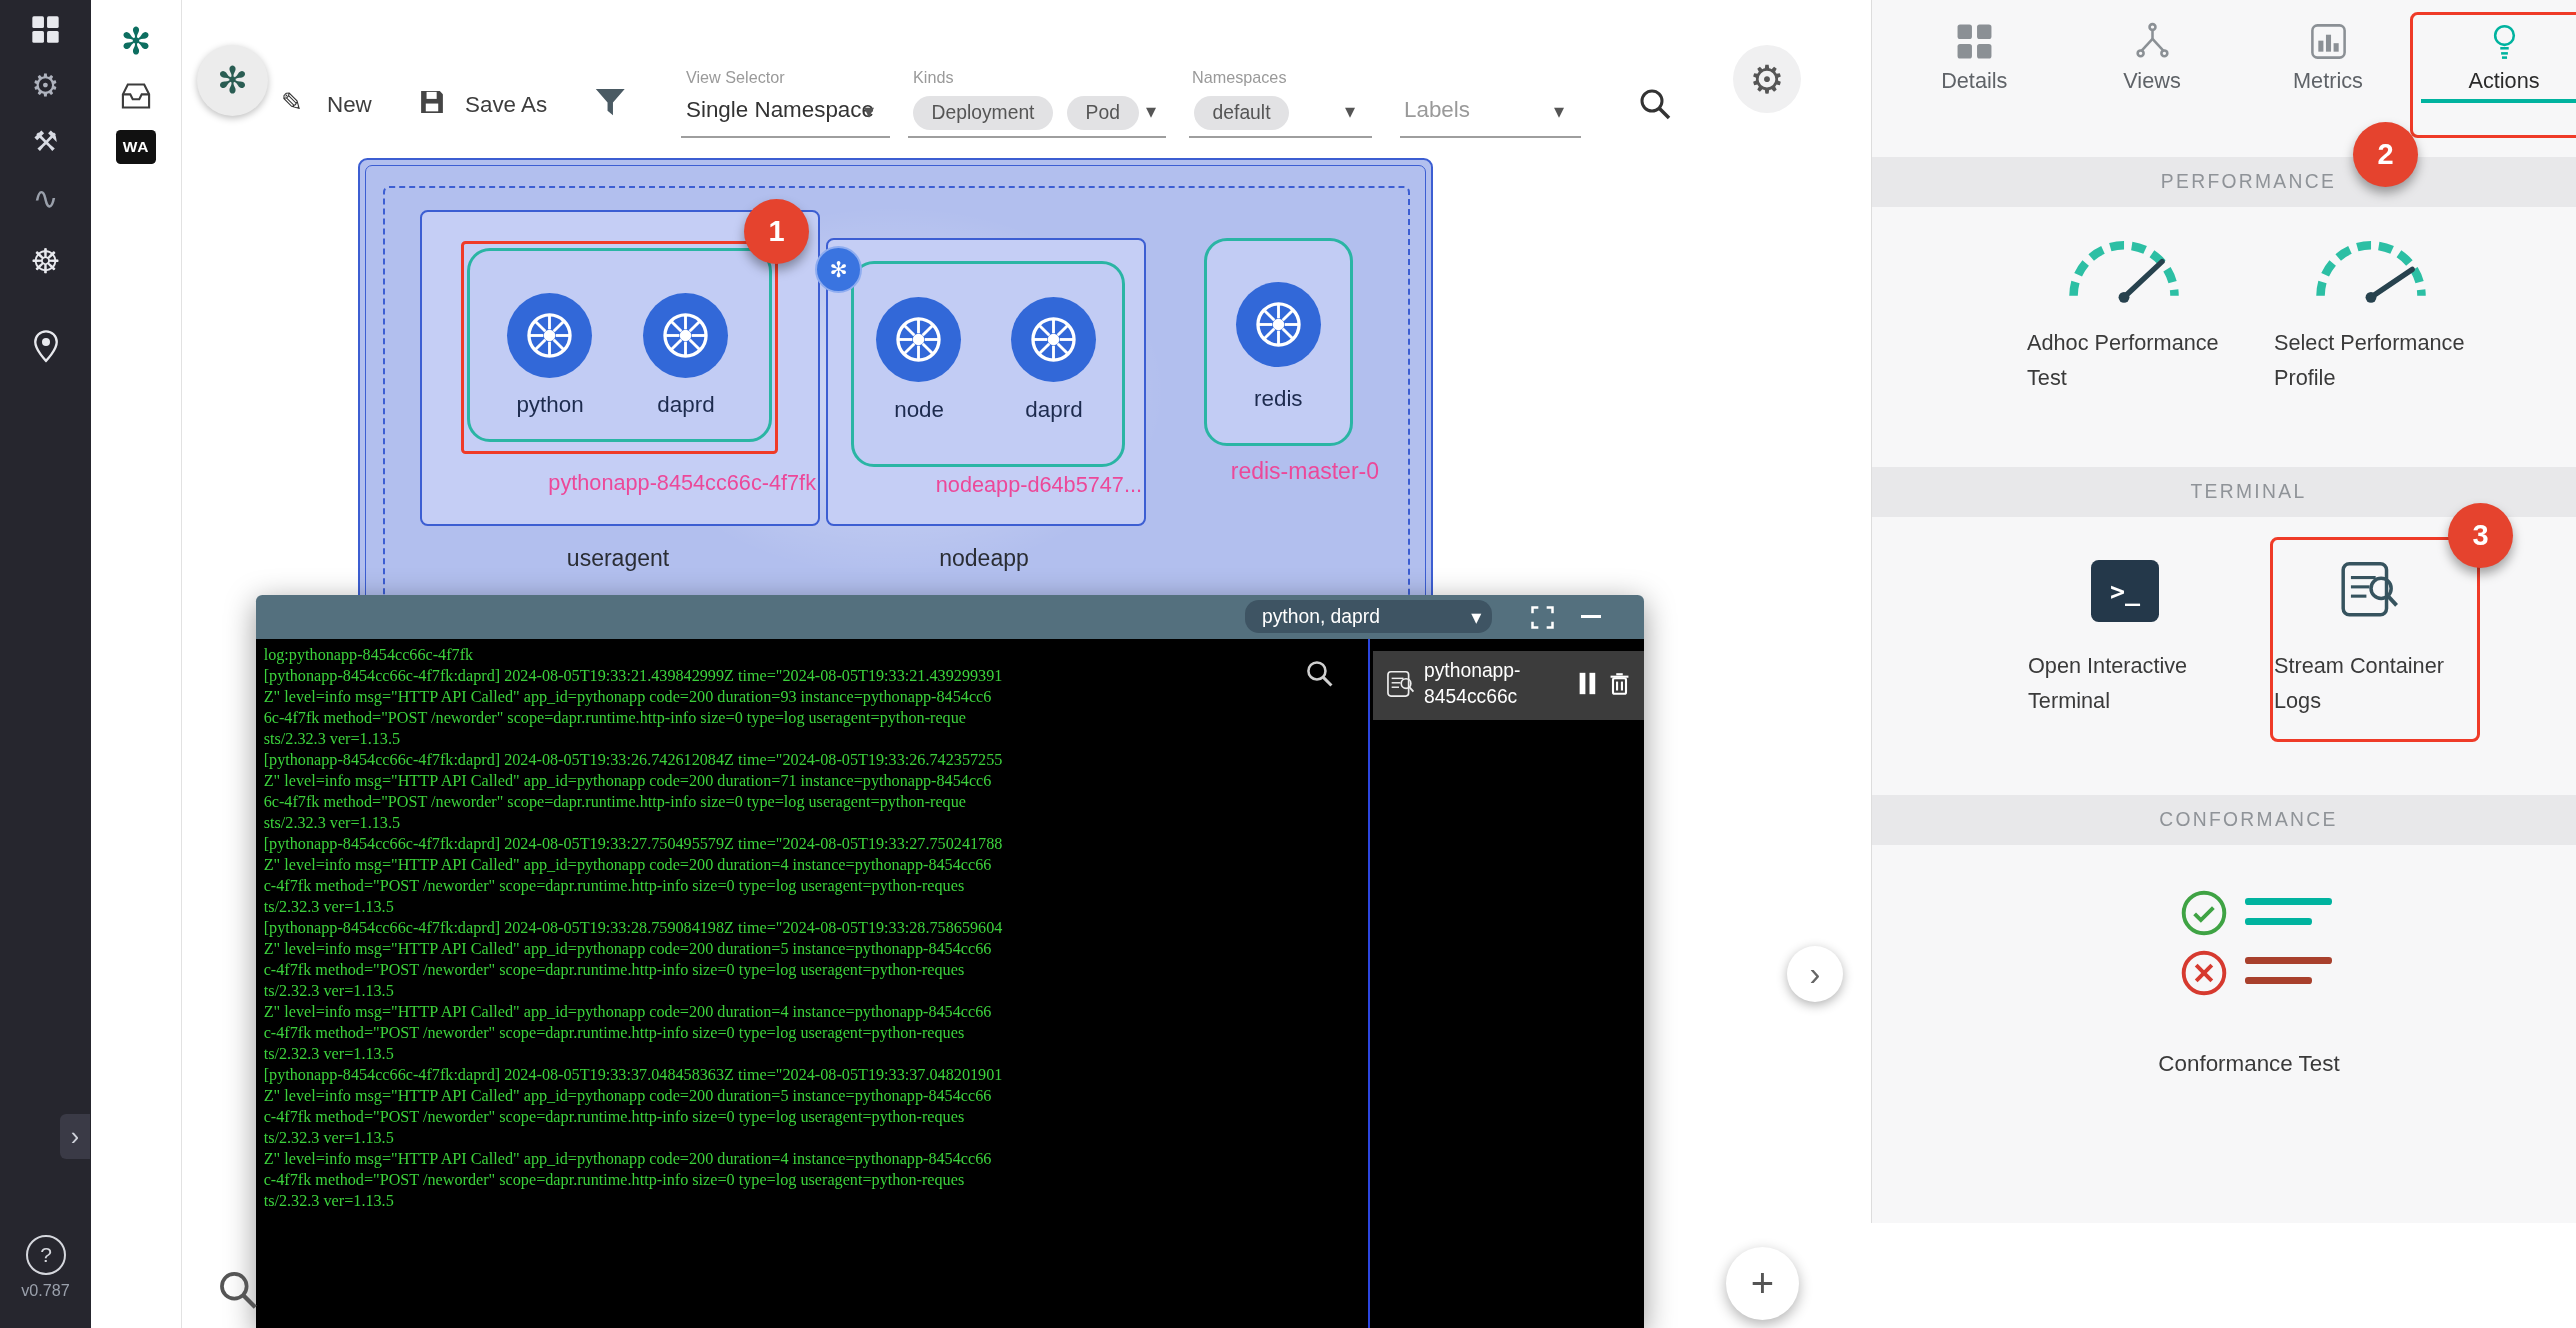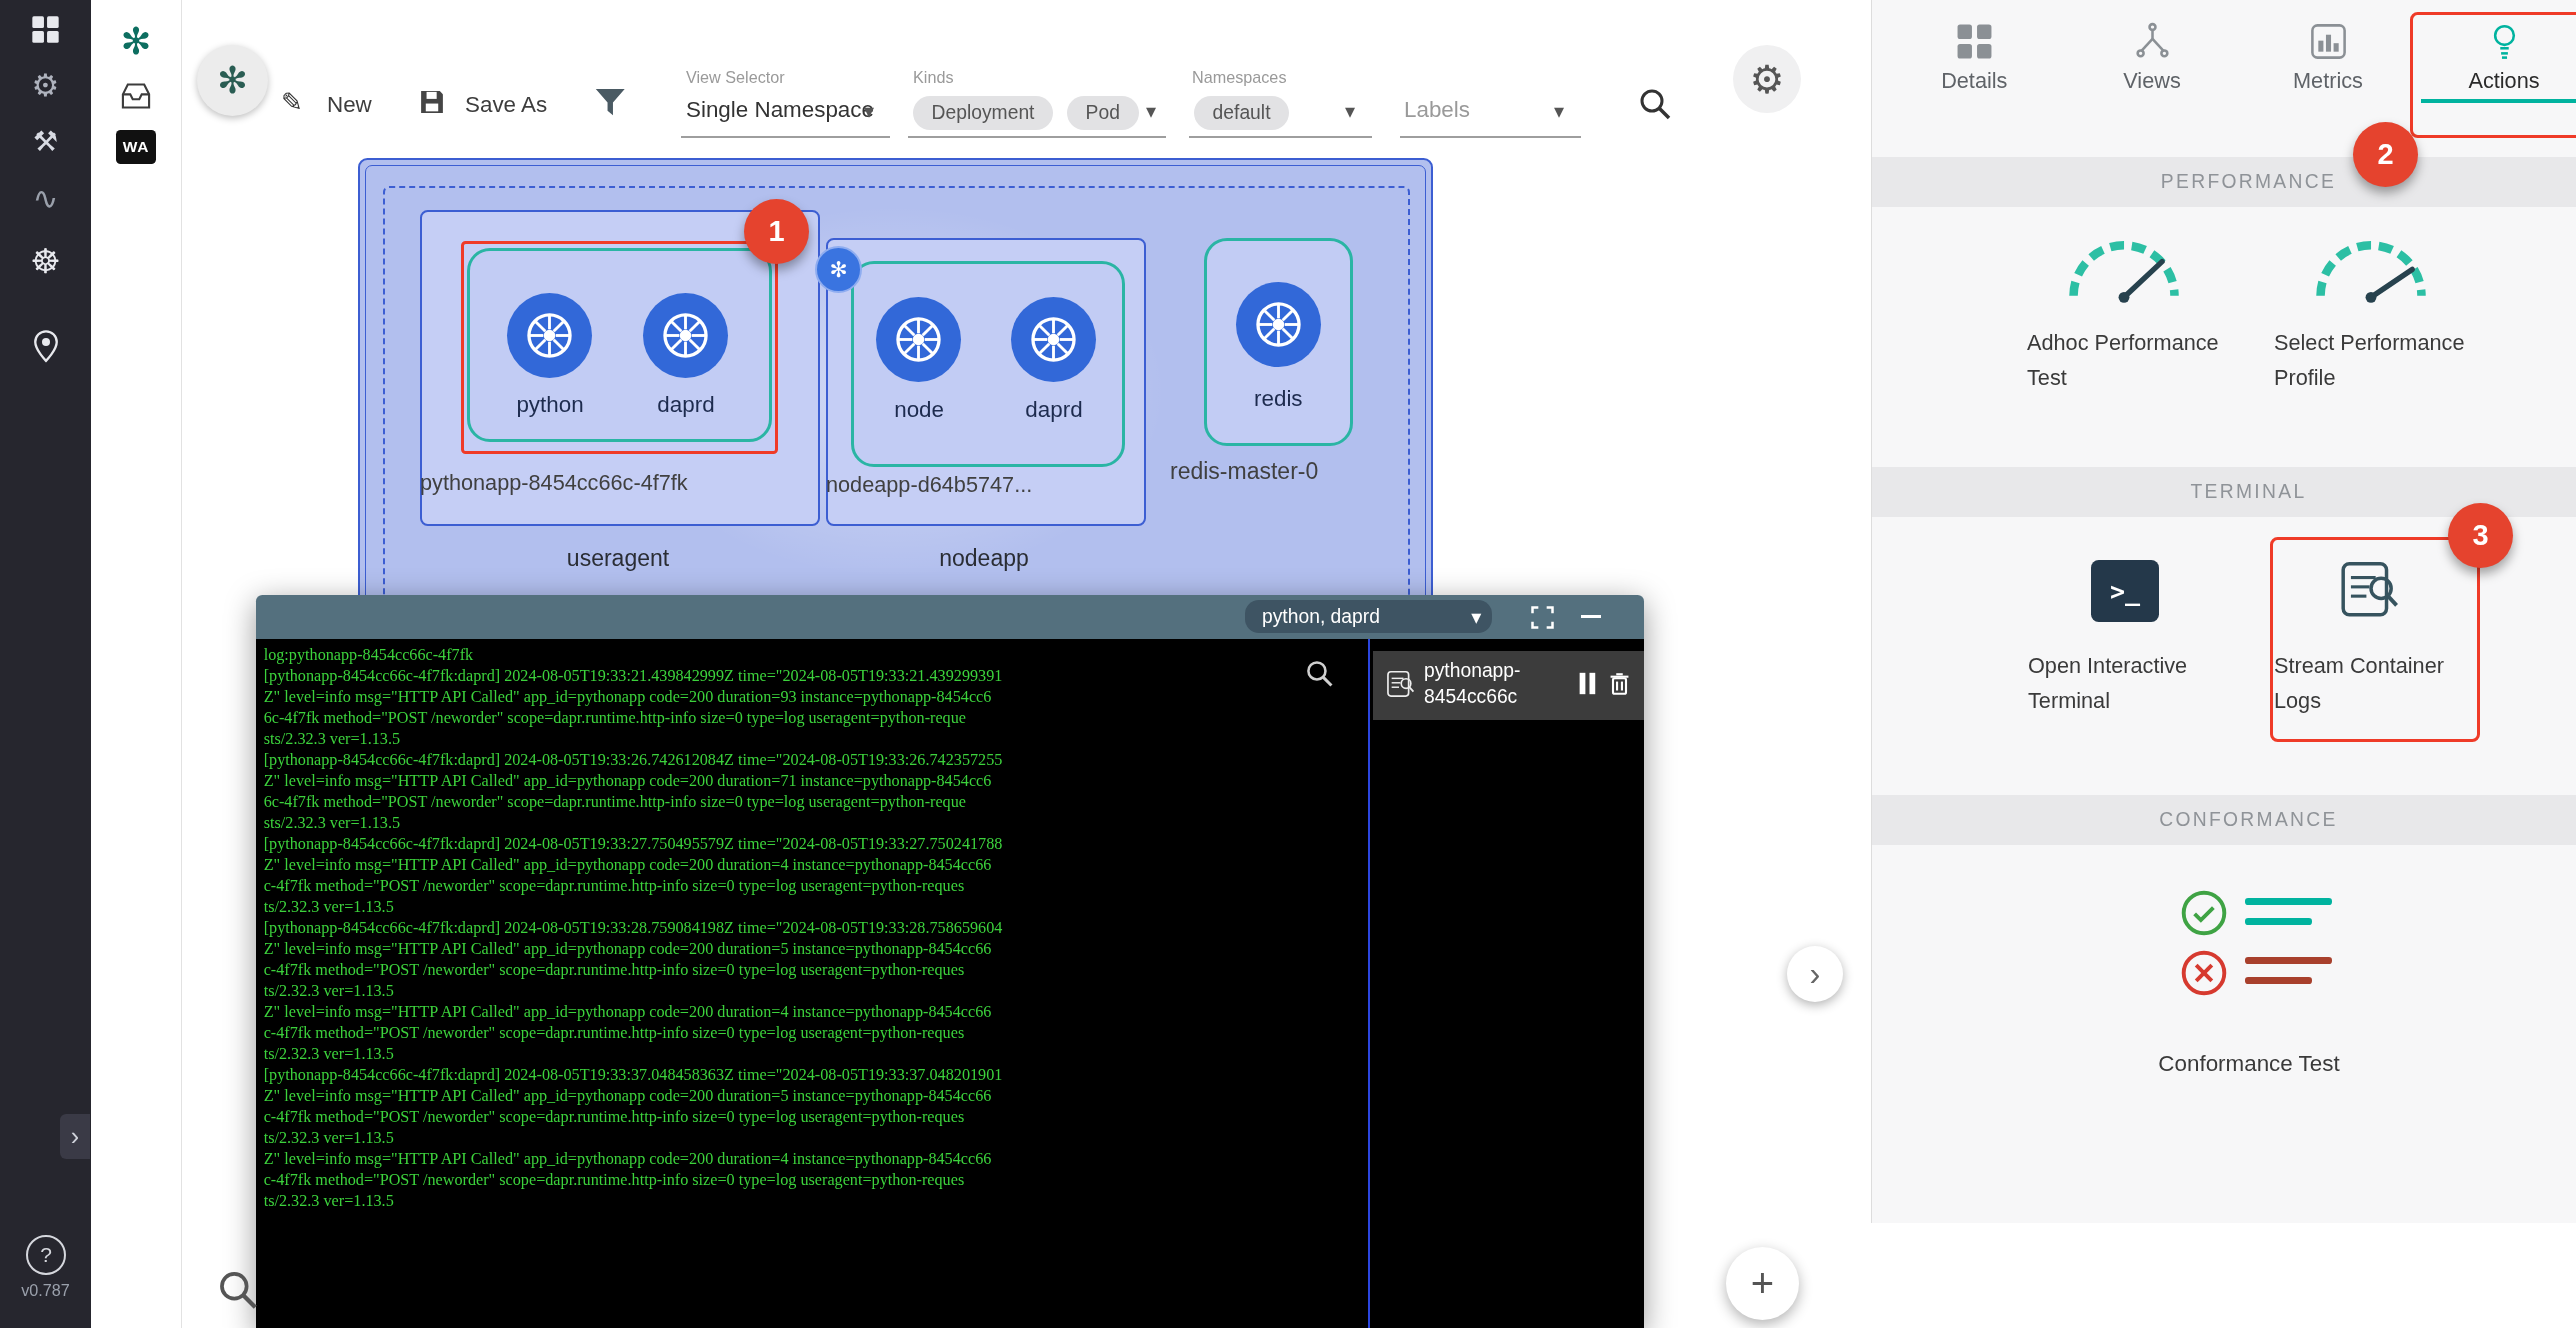--- a/index.html
+++ b/index.html
@@ -20,21 +20,21 @@
   .chip{display:inline-block;background:#e2e2e4;color:#555;font-size:19.3px;border-radius:21.7px;padding:6.2px 18.6px}
   
   .nsbox{background:#b2bfee;border:2.3px solid #3c5ed2;border-radius:9.3px}
   .nsbox2{position:absolute;left:4.6px;top:4.6px;right:4.6px;bottom:4.6px;border:1.5px solid #3c5ed2;border-radius:7px}
   .dashed{position:absolute;border:2.3px dashed #3c5ed2;border-radius:6.2px}
   .depbox{background:#c5cef5;border:2.3px solid #3c5ed2;border-radius:7.7px}
   .podbox{background:#c2ccf4;border:3.1px solid #2ab5a4;border-radius:23px}
   .knode{position:absolute;width:85px;height:85px;border-radius:50%;background:#3268d8;display:flex;align-items:center;justify-content:center}
   .knode svg{width:53px;height:53px}
   .nlabel{position:absolute;font-size:22.4px;color:#1d2b4e;text-align:center}
-  .plabel{position:absolute;font-size:21.7px;color:#404040;text-align:left}
+  .plabel{position:absolute;font-size:21.7px;color:#ec4899;text-align:right}
   .dlabel{position:absolute;font-size:23px;color:#2a2d34;text-align:center}
   .redring{position:absolute;border:3.9px solid #ef3b28;border-radius:4.6px;z-index:5}
   .badge{position:absolute;width:65px;height:65px;border-radius:50%;background:#e5432e;color:#fff;font-size:29px;font-weight:bold;display:flex;align-items:center;justify-content:center;box-shadow:0 6.2px 10.8px rgba(0,0,0,.35);z-index:26}
   
   .term{left:76px;top:595px;width:1388px;height:734px;z-index:20;box-shadow:0 7.7px 31px rgba(0,0,0,.4);border-radius:6.2px 6.2px 0 0}
   .term-hdr{position:absolute;left:0;top:0;width:1388px;height:44px;background:#54707e;border-radius:6.2px 6.2px 0 0}
   .term-body{position:absolute;left:0;top:44px;width:1388px;height:689px;background:#000;overflow:hidden}
   .logline{white-space:pre;font-family:Liberation Serif, serif;font-size:16.2px;line-height:21px;color:#3cd23c}
   
   .dock{left:1871px;top:0;width:753px;height:1223px;background:#f7f7f8;border-left:0.8px solid #ddd}

